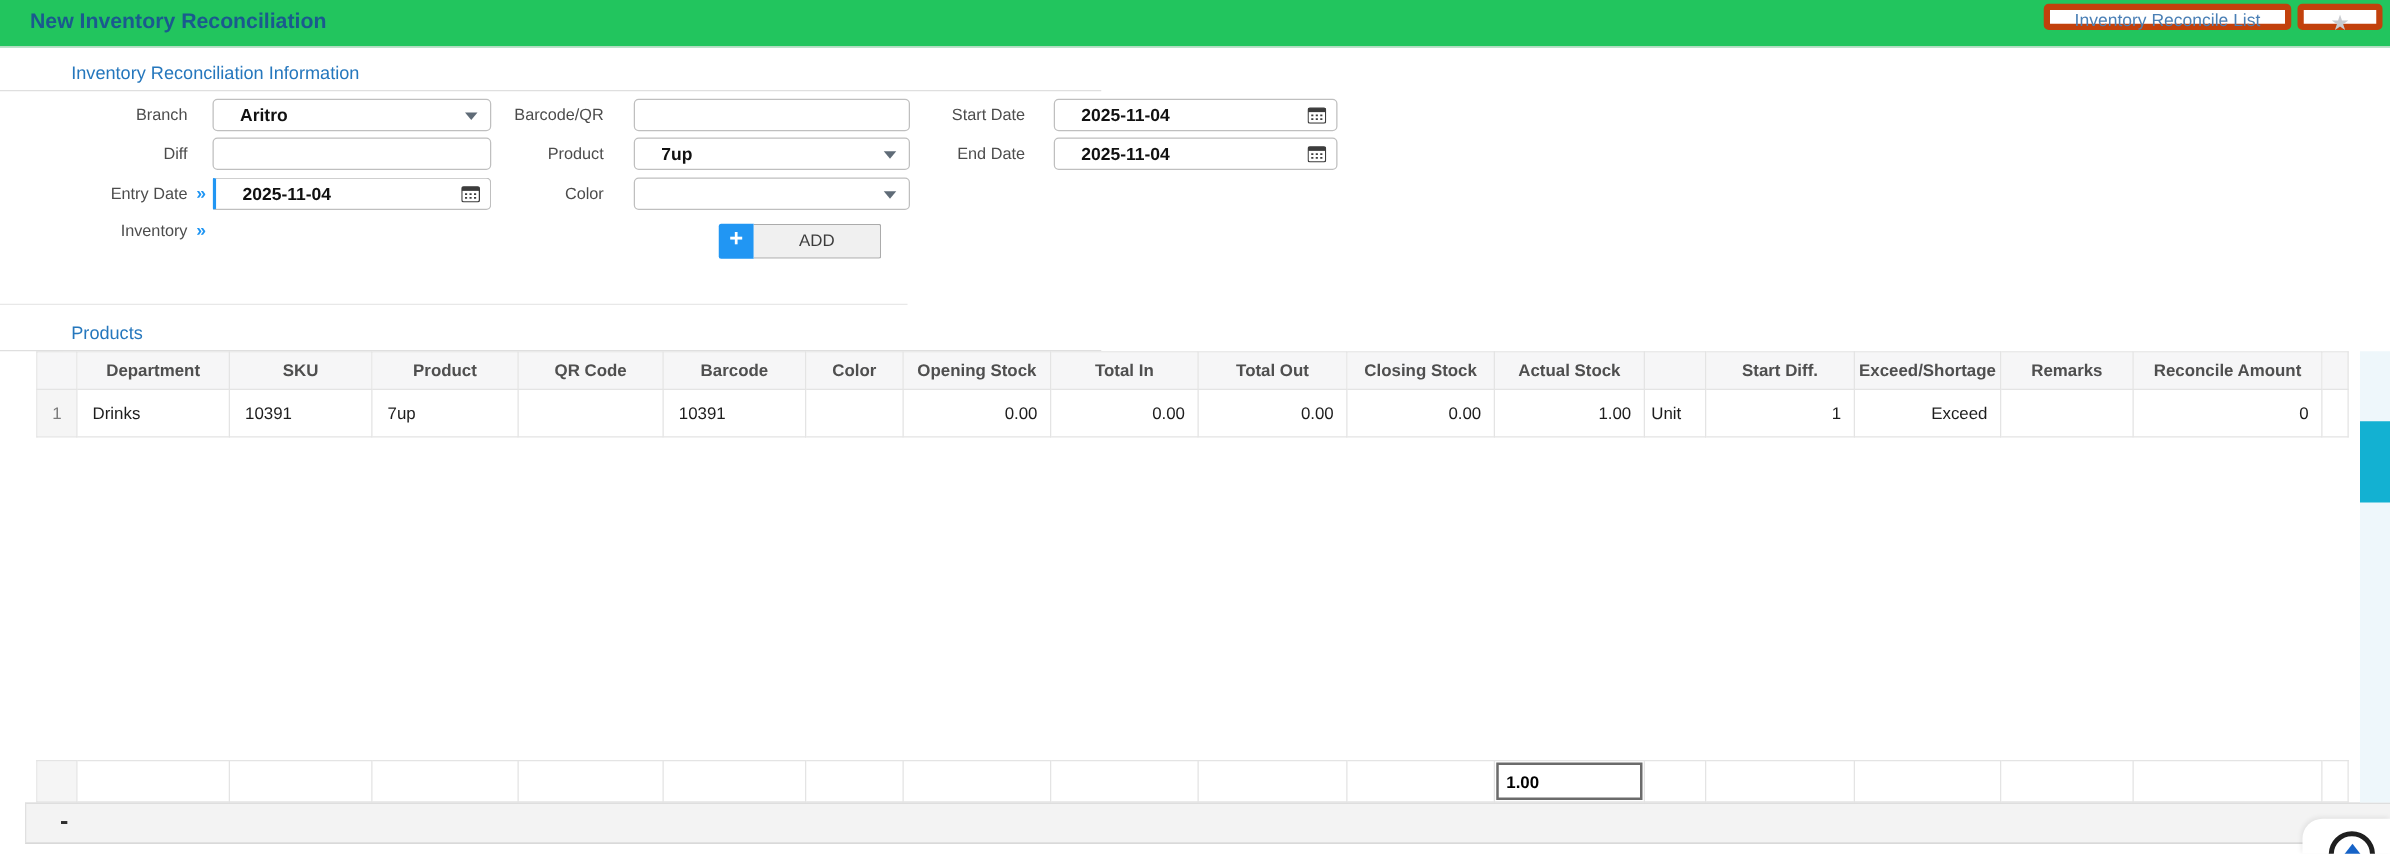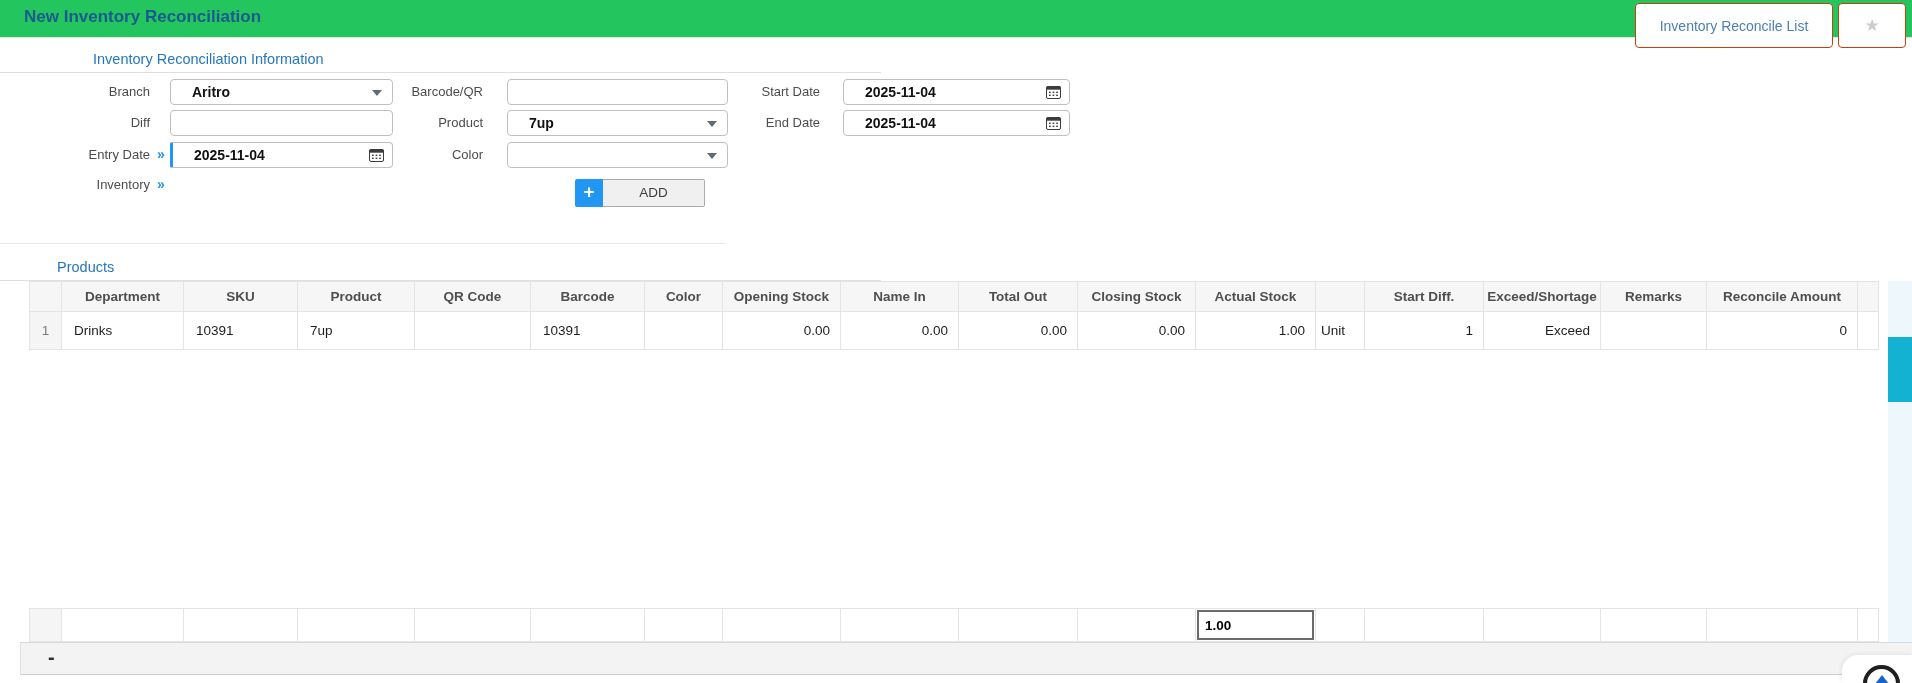--- a/index.html
+++ b/index.html
@@ -9,30 +9,30 @@
     background: #ffffff;
     font-family: "Liberation Sans", sans-serif;
   }
   .app { position: relative; width: 1912px; height: 683px; background: #fff; }
 
   
   .hdr { position: absolute; left: 0; top: 0; width: 1912px; height: 38px;
          background: #22c55e; border-bottom: 1px solid #e3e3e3; }
   .hdr-title { position: absolute; left: 24px; top: 7px; font-size: 17px;
                font-weight: bold; color: #1a5a8e; white-space: nowrap; }
-  .hdr-btn { position: absolute; top: 3px; height: 45px; background: #fff;
-             border: 1px solid #c2410c; border-radius: 4px; cursor: pointer;
+  .hdr-btn { position: absolute; top: 3px; height: 21px; background: #fff;
+             border: 5px solid #c2410c; border-radius: 4px; cursor: pointer;
              font-family: "Liberation Sans", sans-serif; }
   .list-btn { left: 1635px; width: 198px; color: #4a7fb5; font-size: 14px; }
   .star-btn { left: 1838px; width: 68px; color: #c9ccd0; font-size: 17px; }
 
   
   .sec-head { position: absolute; left: 0; width: 881px; border-bottom: 1px solid #dfdfdf; }
   .sec-head .t { display: inline-block; margin-left: 57px; font-size: 14.5px; color: #2577bd; }
-  .sec1 { top: 48px; height: 25px; padding-left: 36px; } .sec1 .t { line-height: 22px; }
+  .sec1 { top: 48px; height: 25px; } .sec1 .t { line-height: 22px; }
   .sec2 { top: 257px; height: 24px; } .sec2 .t { line-height: 20px; }
   .hr2 { position: absolute; left: 0; top: 243px; width: 726px; border-top: 1px solid #e8e8e8; }
 
   
   .lbl { position: absolute; height: 26px; line-height: 26px; font-size: 13px;
          color: #4c4c4c; text-align: right; white-space: nowrap; }
   .reqmark { position: absolute; width: 16px; height: 26px; line-height: 25px;
              color: #2196f3; font-size: 14px; font-weight: bold; text-align: center; }
   .fld { position: absolute; height: 26px; background: #fff; border: 1px solid #bfbfbf;
          border-radius: 4px; font-size: 14px; font-weight: 600; color: #111; }
@@ -229,21 +229,21 @@
     <thead>
       <tr>
         <th></th>
         <th>Department</th>
         <th>SKU</th>
         <th>Product</th>
         <th>QR Code</th>
         <th>Barcode</th>
         <th>Color</th>
         <th>Opening Stock</th>
-        <th>Name In</th>
+        <th>Total In</th>
         <th>Total Out</th>
         <th>Closing Stock</th>
         <th>Actual Stock</th>
         <th></th>
         <th>Start Diff.</th>
         <th>Exceed/Shortage</th>
         <th>Remarks</th>
         <th>Reconcile Amount</th>
         <th></th>
       </tr>

